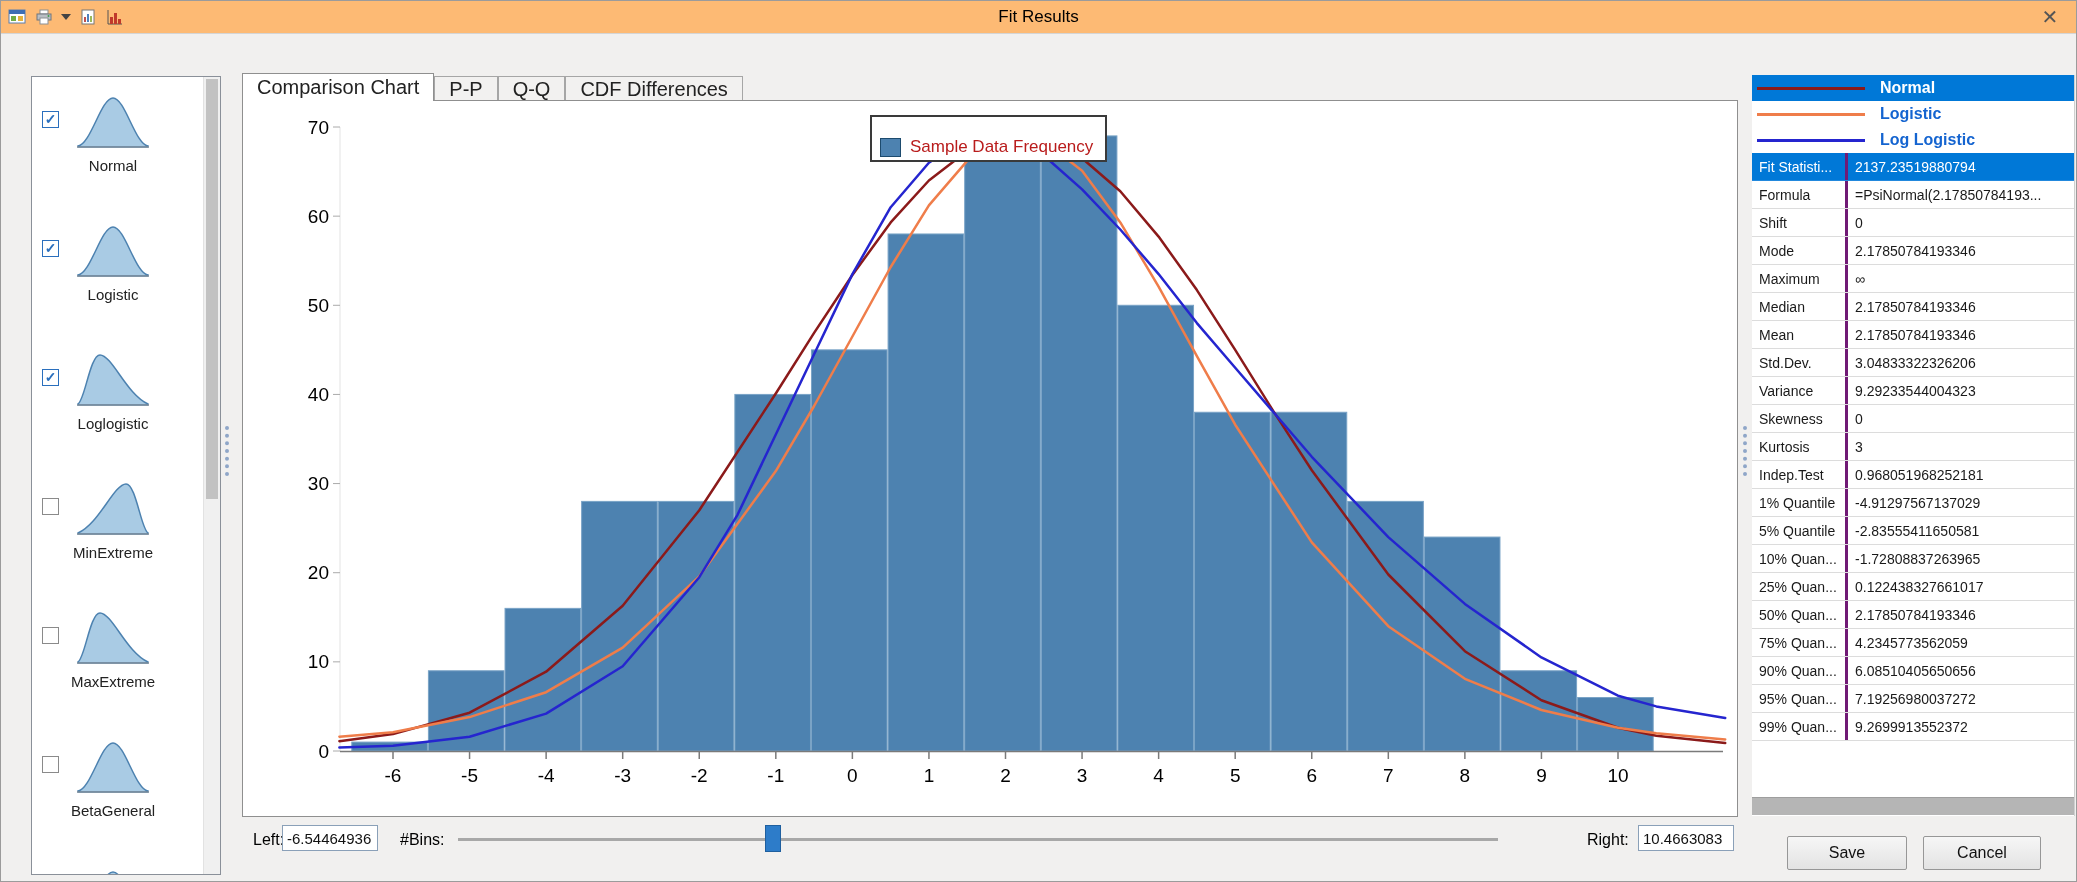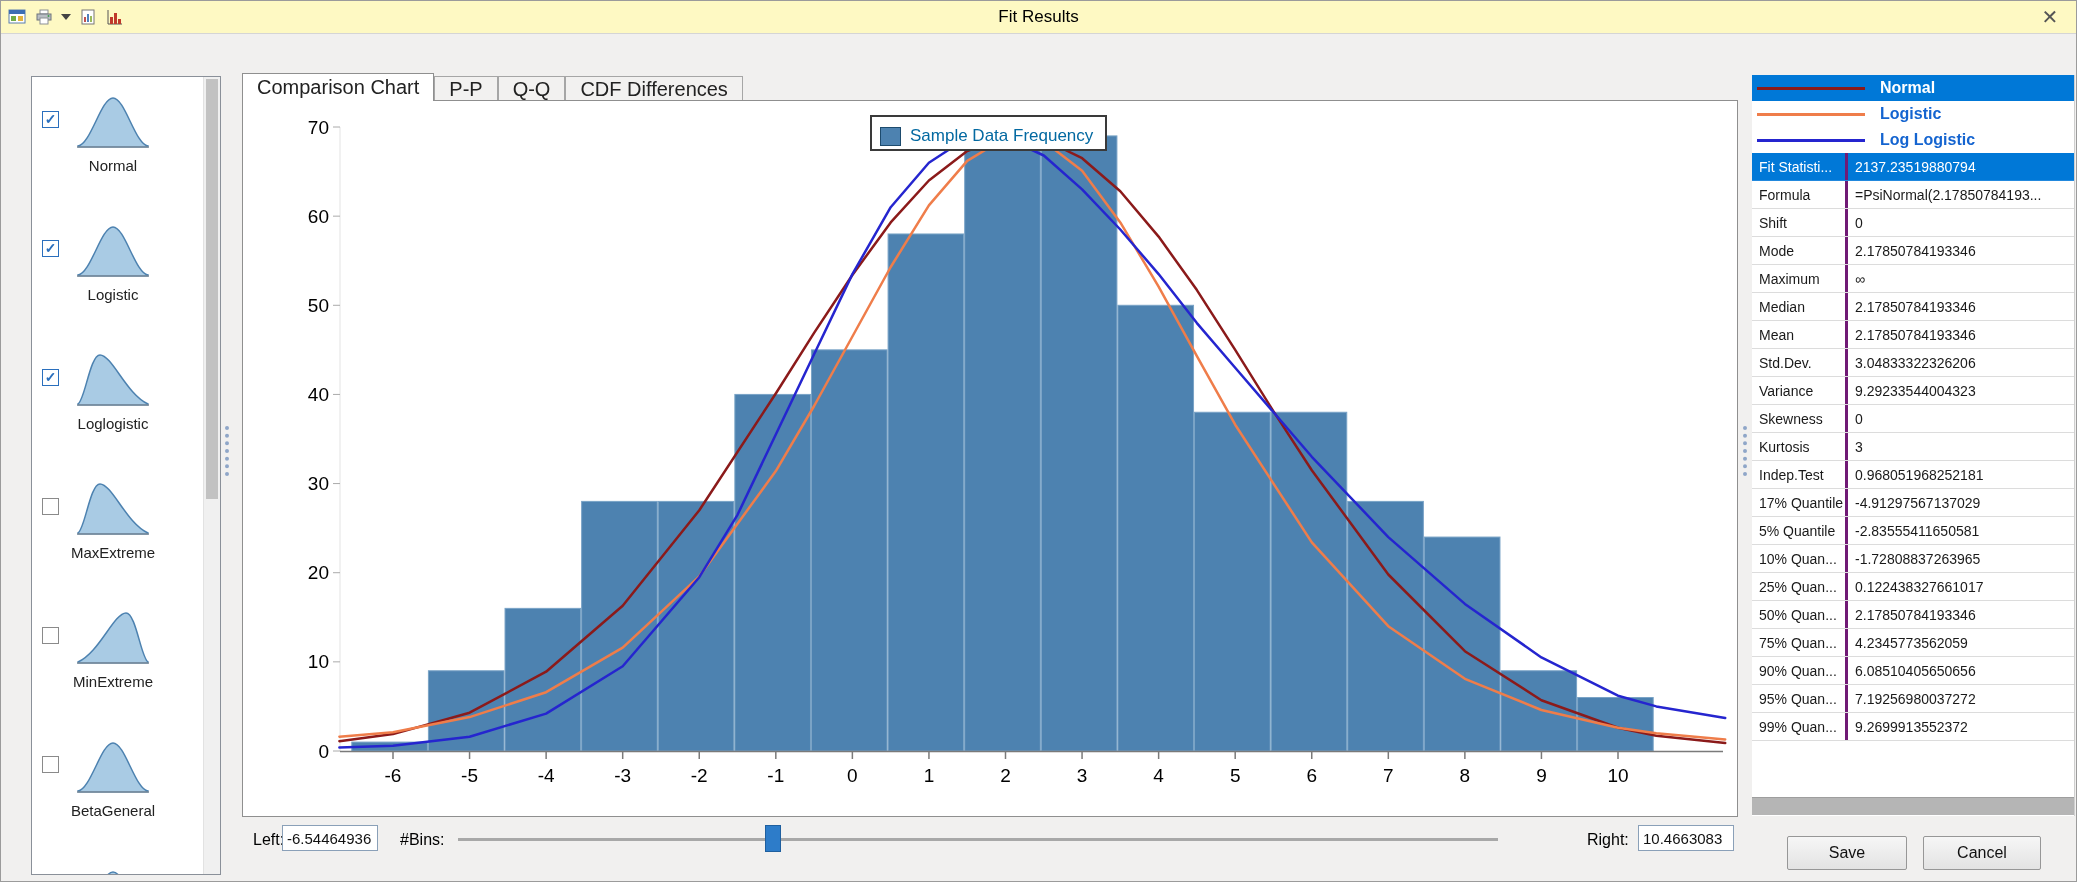--- a/index.html
+++ b/index.html
@@ -1,19 +1,19 @@
 <!DOCTYPE html>
 <html><head>
 <meta charset="utf-8">
 <style>
   html,body{margin:0;padding:0;background:#d8d8d8;}
   .window{position:relative;width:2077px;height:882px;background:#f1f0ef;
     font-family:"Liberation Sans",sans-serif;overflow:hidden;border:1px solid #9b9b9b;box-sizing:border-box;}
   
-  .titlebar{position:absolute;left:0;top:0;width:100%;height:32px;background:#fef9c3;border-bottom:1px solid #d5d5d5;}
+  .titlebar{position:absolute;left:0;top:0;width:100%;height:32px;background:#fdba74;border-bottom:1px solid #d5d5d5;}
   .toolbar{position:absolute;left:6px;top:4px;height:24px;display:flex;align-items:center;gap:7px;}
   .tb-icon{width:20px;height:20px;display:flex;align-items:center;justify-content:center;cursor:default;}
   .caret{width:0;height:0;border-left:5px solid transparent;border-right:5px solid transparent;border-top:6px solid #444;}
   .win-title{position:absolute;left:0;top:6px;width:100%;text-align:center;font-size:17px;color:#000;}
   .close-btn{position:absolute;right:12px;top:3px;width:28px;height:26px;text-align:center;font-size:20px;line-height:26px;color:#555;}
   
   .left-panel{position:absolute;left:30px;top:75px;width:190px;height:799px;background:#fff;border:1px solid #8a9099;box-sizing:border-box;}
   .dist-items{position:absolute;left:0;top:0;right:17px;bottom:0;overflow:hidden;}
   .dist-item{position:relative;height:129px;}
   .dist-check{position:absolute;left:10px;top:34px;width:17px;height:17px;background:#fff;border:1px solid #8a8a8a;
@@ -27,21 +27,21 @@
   .splitter{position:absolute;width:0;height:50px;border-left:4px dotted #8fa6c8;}
   
   .tabstrip{position:absolute;left:241px;top:72px;height:28px;display:flex;}
   .tab{font-size:20px;padding:0 14px;margin-top:3px;height:24px;line-height:24px;background:#f2f1f0;
     border:1px solid #a6a6a6;border-bottom:none;box-sizing:border-box;color:#222;}
   .tab.active{margin-top:0;height:28px;line-height:27px;background:#ffffff;border:1px solid #8f8f8f;border-bottom:none;z-index:6;position:relative;}
   
   .chart-panel{position:absolute;left:241px;top:99px;width:1496px;height:717px;background:#fff;border:1px solid #8f8f8f;box-sizing:border-box;}
   .chart-svg{position:absolute;left:0;top:0;}
   .legend-box{position:absolute;left:627px;top:14px;background:#fff;border:2px solid #3a3a3a;
-    display:flex;align-items:center;gap:9px;padding:9px 12px 3px 8px;font-size:17px;color:#0369a1;z-index:4;}
+    display:flex;align-items:center;gap:9px;padding:20px 12px 3px 8px;font-size:17px;color:#b91c1c;z-index:4;}
   .legend-swatch{width:19px;height:17px;border:1px solid #1d4b6e;}
   
   .controls{position:absolute;left:241px;top:821px;width:1496px;height:44px;}
   .ctl-label{position:absolute;top:9px;font-size:16px;color:#000000;}
   .ctl-input{position:absolute;top:3px;height:26px;width:96px;border:1px solid #8aa0b8;background:#fff;
     font-family:"Liberation Sans",sans-serif;font-size:15px;padding:0 4px;box-sizing:border-box;color:#111;}
   .slider-track{position:absolute;left:216px;top:16px;width:1040px;height:3px;background:#a8a8a8;}
   .slider-thumb{position:absolute;top:3px;width:16px;height:27px;background:#2d7cc9;border:1px solid #1f5f9e;box-sizing:border-box;}
   
   .right-panel{position:absolute;left:1751px;top:74px;width:323px;height:741px;background:#fff;border-right:1px solid #cfcfcf;box-sizing:border-box;}
@@ -130,32 +130,32 @@
           <div class="dist-check checked">✓</div>
           <div class="dist-thumb"><svg width="76" height="62" viewBox="0 0 76 62">
               <path d="M3,57 C10,53 15,8 25,8 C37,8 52,48 73,57 L73,58 L3,58 Z" fill="#a9cbe4" stroke="#4d82b0" stroke-width="1.5"></path>
               <line x1="2" y1="58" x2="74" y2="58" stroke="#8a8a8a" stroke-width="1"></line>
             </svg></div>
           <div class="dist-label">Loglogistic</div>
         </div>
         <div class="dist-item">
           <div class="dist-check"></div>
           <div class="dist-thumb"><svg width="76" height="62" viewBox="0 0 76 62">
+              <path d="M3,57 C24,48 39,8 51,8 C61,8 66,53 73,57 L73,58 L3,58 Z" fill="#a9cbe4" stroke="#4d82b0" stroke-width="1.5"></path>
+              <line x1="2" y1="58" x2="74" y2="58" stroke="#8a8a8a" stroke-width="1"></line>
+            </svg></div>
+          <div class="dist-label">MinExtreme</div>
+        </div>
+        <div class="dist-item">
+          <div class="dist-check"></div>
+          <div class="dist-thumb"><svg width="76" height="62" viewBox="0 0 76 62">
               <path d="M3,57 C10,53 15,8 25,8 C37,8 52,48 73,57 L73,58 L3,58 Z" fill="#a9cbe4" stroke="#4d82b0" stroke-width="1.5"></path>
               <line x1="2" y1="58" x2="74" y2="58" stroke="#8a8a8a" stroke-width="1"></line>
             </svg></div>
           <div class="dist-label">MaxExtreme</div>
-        </div>
-        <div class="dist-item">
-          <div class="dist-check"></div>
-          <div class="dist-thumb"><svg width="76" height="62" viewBox="0 0 76 62">
-              <path d="M3,57 C24,48 39,8 51,8 C61,8 66,53 73,57 L73,58 L3,58 Z" fill="#a9cbe4" stroke="#4d82b0" stroke-width="1.5"></path>
-              <line x1="2" y1="58" x2="74" y2="58" stroke="#8a8a8a" stroke-width="1"></line>
-            </svg></div>
-          <div class="dist-label">MinExtreme</div>
         </div>
         <div class="dist-item">
           <div class="dist-check"></div>
           <div class="dist-thumb"><svg width="76" height="62" viewBox="0 0 76 62">
               <path d="M3,57 C16,55 26,9 38,9 C50,9 60,55 73,57 L73,58 L3,58 Z" fill="#a9cbe4" stroke="#4d82b0" stroke-width="1.5"></path>
               <line x1="2" y1="58" x2="74" y2="58" stroke="#8a8a8a" stroke-width="1"></line>
             </svg></div>
           <div class="dist-label">BetaGeneral</div>
         </div>
         <div class="dist-item">
@@ -334,21 +334,21 @@
         </div>
         <div class="stat-row">
           <div class="stat-label">Kurtosis</div>
           <div class="stat-value">3</div>
         </div>
         <div class="stat-row">
           <div class="stat-label">Indep.Test</div>
           <div class="stat-value">0.968051968252181</div>
         </div>
         <div class="stat-row">
-          <div class="stat-label">17% Quantile</div>
+          <div class="stat-label">1% Quantile</div>
           <div class="stat-value">-4.91297567137029</div>
         </div>
         <div class="stat-row">
           <div class="stat-label">5% Quantile</div>
           <div class="stat-value">-2.83555411650581</div>
         </div>
         <div class="stat-row">
           <div class="stat-label">10% Quan...</div>
           <div class="stat-value">-1.72808837263965</div>
         </div>

